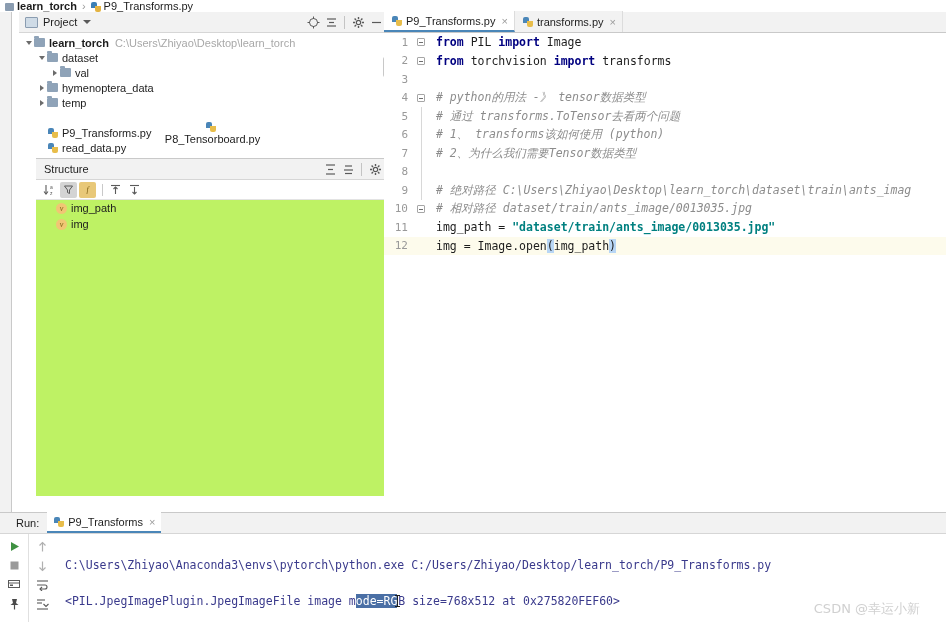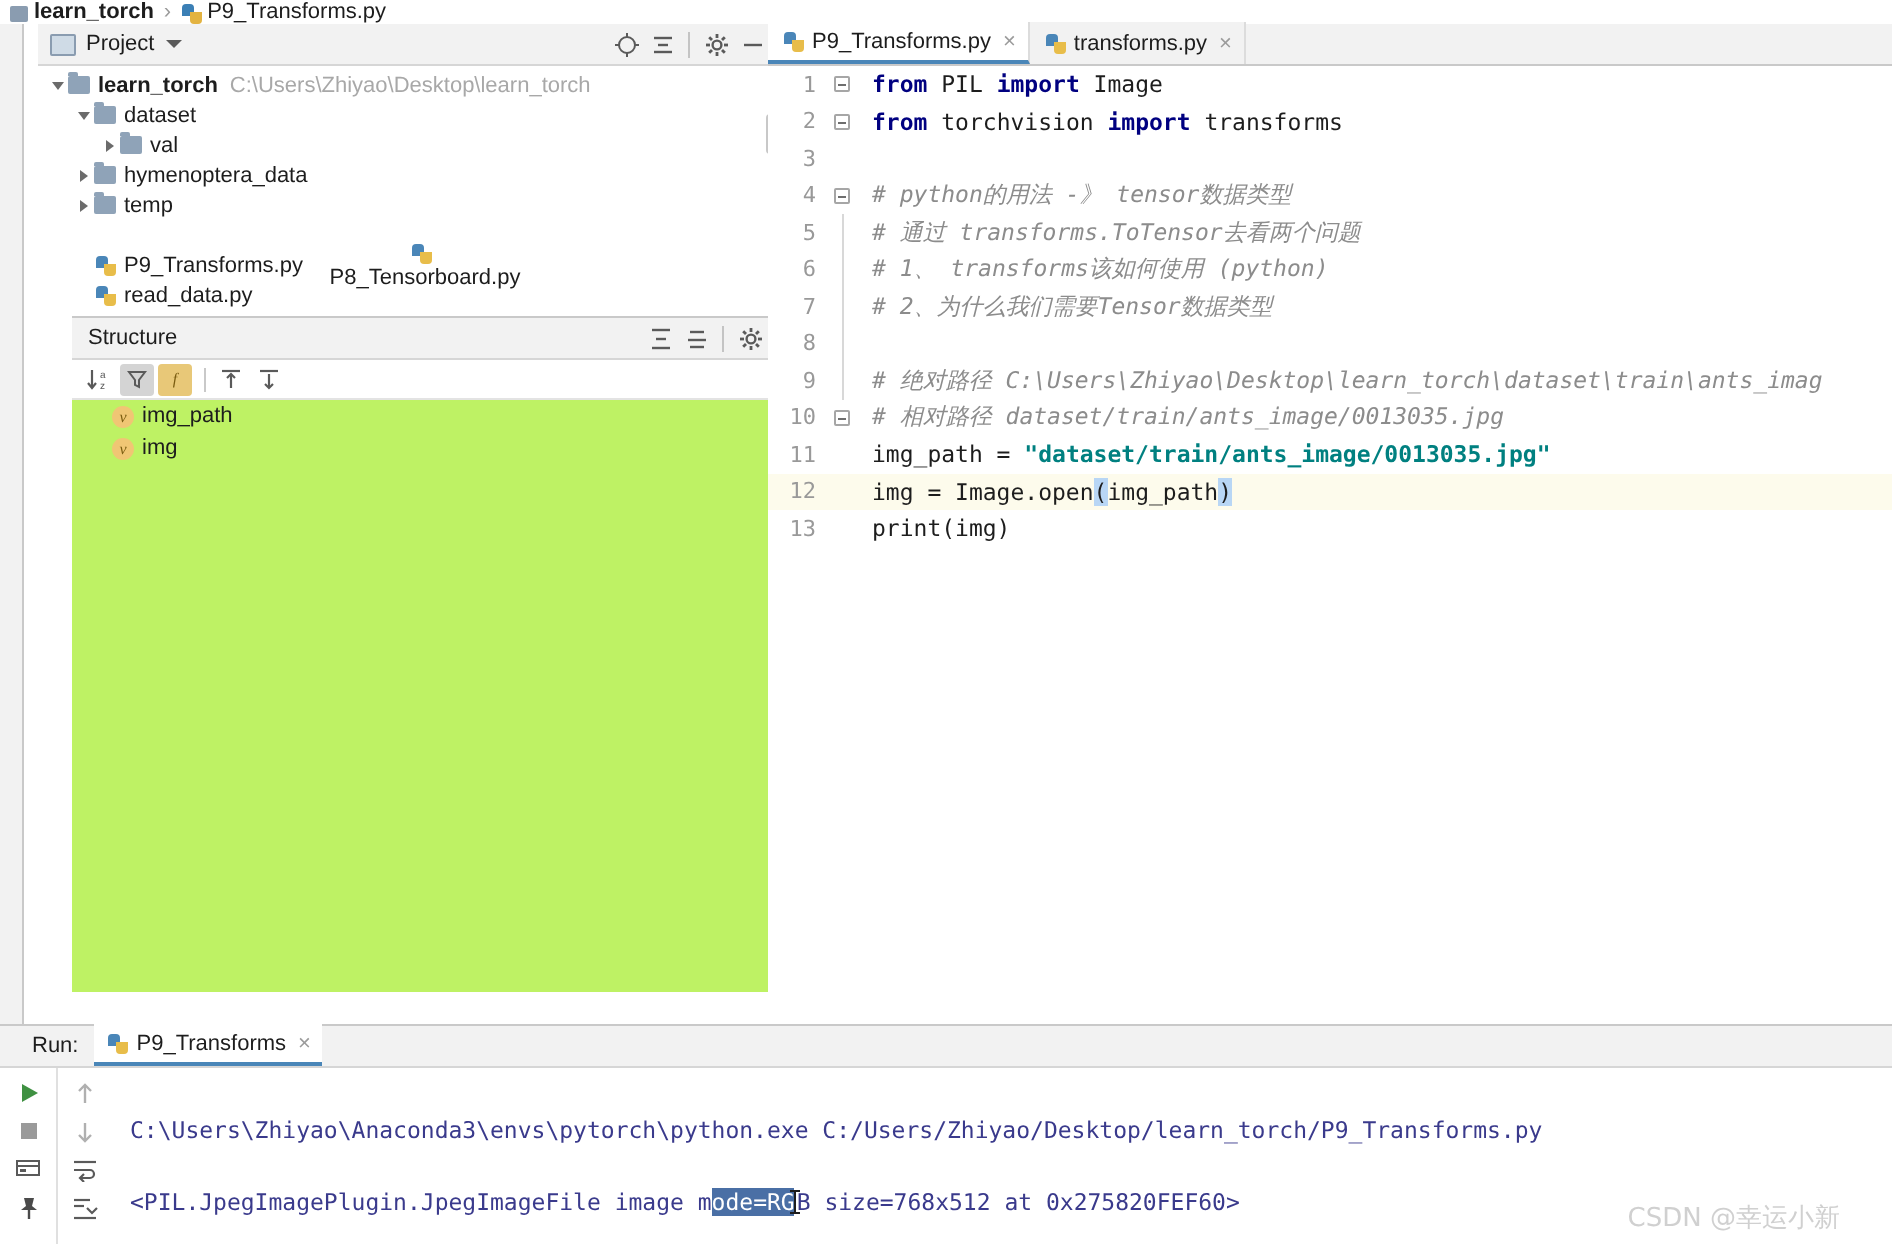--- a/index.html
+++ b/index.html
@@ -491,21 +491,20 @@
         <div class="code-line"><span class="ln">3</span><span class="gutter"></span><span class="code-text"></span></div>
         <div class="code-line"><span class="ln">4</span><span class="gutter"><span class="fold"></span></span><span class="code-text"><span class="cmt"># python的用法 -》 tensor数据类型</span></span></div>
         <div class="code-line"><span class="ln">5</span><span class="gutter"><span class="vbar"></span></span><span class="code-text"><span class="cmt"># 通过 transforms.ToTensor去看两个问题</span></span></div>
         <div class="code-line"><span class="ln">6</span><span class="gutter"><span class="vbar"></span></span><span class="code-text"><span class="cmt"># 1、 transforms该如何使用 (python)</span></span></div>
         <div class="code-line"><span class="ln">7</span><span class="gutter"><span class="vbar"></span></span><span class="code-text"><span class="cmt"># 2、为什么我们需要Tensor数据类型</span></span></div>
         <div class="code-line"><span class="ln">8</span><span class="gutter"><span class="vbar"></span></span><span class="code-text"></span></div>
         <div class="code-line"><span class="ln">9</span><span class="gutter"><span class="vbar"></span></span><span class="code-text"><span class="cmt"># 绝对路径 C:\Users\Zhiyao\Desktop\learn_torch\dataset\train\ants_imag</span></span></div>
         <div class="code-line"><span class="ln">10</span><span class="gutter"><span class="fold"></span></span><span class="code-text"><span class="cmt"># 相对路径 dataset/train/ants_image/0013035.jpg</span></span></div>
         <div class="code-line"><span class="ln">11</span><span class="gutter"></span><span class="code-text"><span class="plain">img_path = </span><span class="str">"dataset/train/ants_image/0013035.jpg"</span></span></div>
         <div class="code-line cur"><span class="ln">12</span><span class="gutter"></span><span class="code-text"><span class="plain">img = Image.open</span><span class="sel-paren">(</span><span class="plain">img_path</span><span class="sel-paren">)</span></span></div>
-        <div class="code-line"><span class="ln">13</span><span class="gutter"></span><span class="code-text"><span class="plain">print(img)</span></span></div>
       </div>
   </div>
 
   <div class="run-panel">
     <div class="run-header">
       <span class="run-label">Run:</span>
       <span class="run-tab">
         <span class="py-ico"></span>
         <span>P9_Transforms</span>
         <span class="tab-close">×</span>

